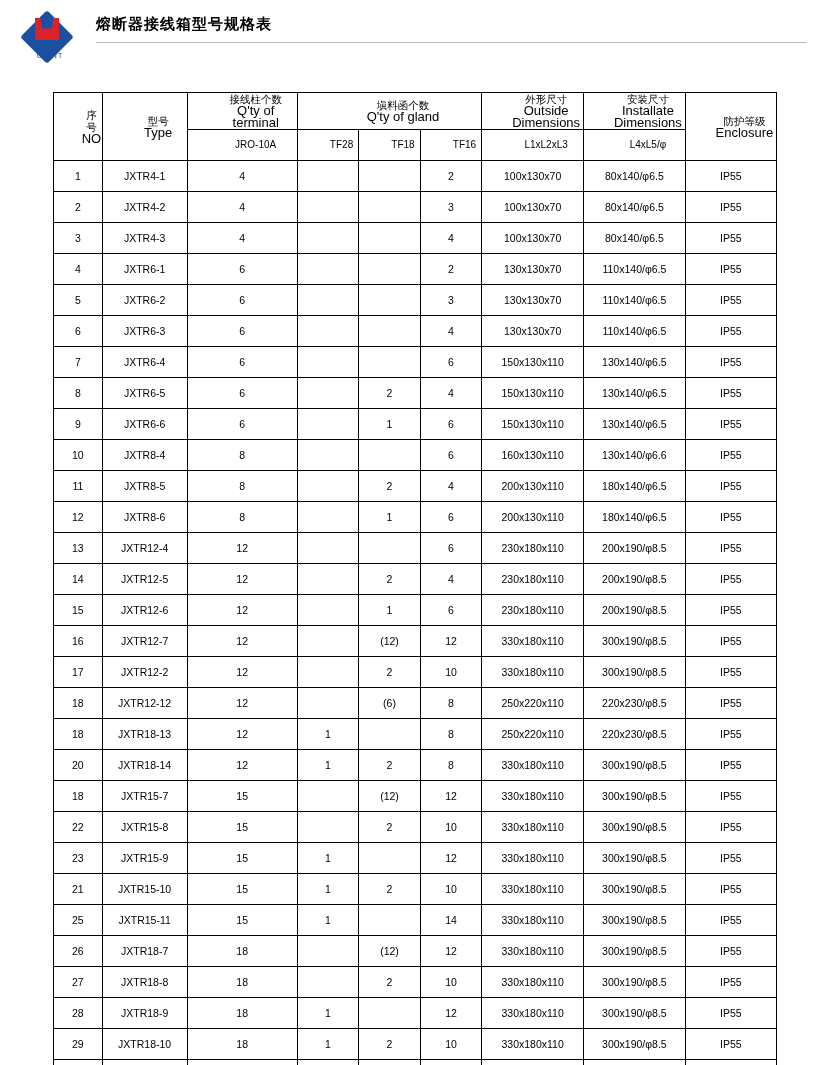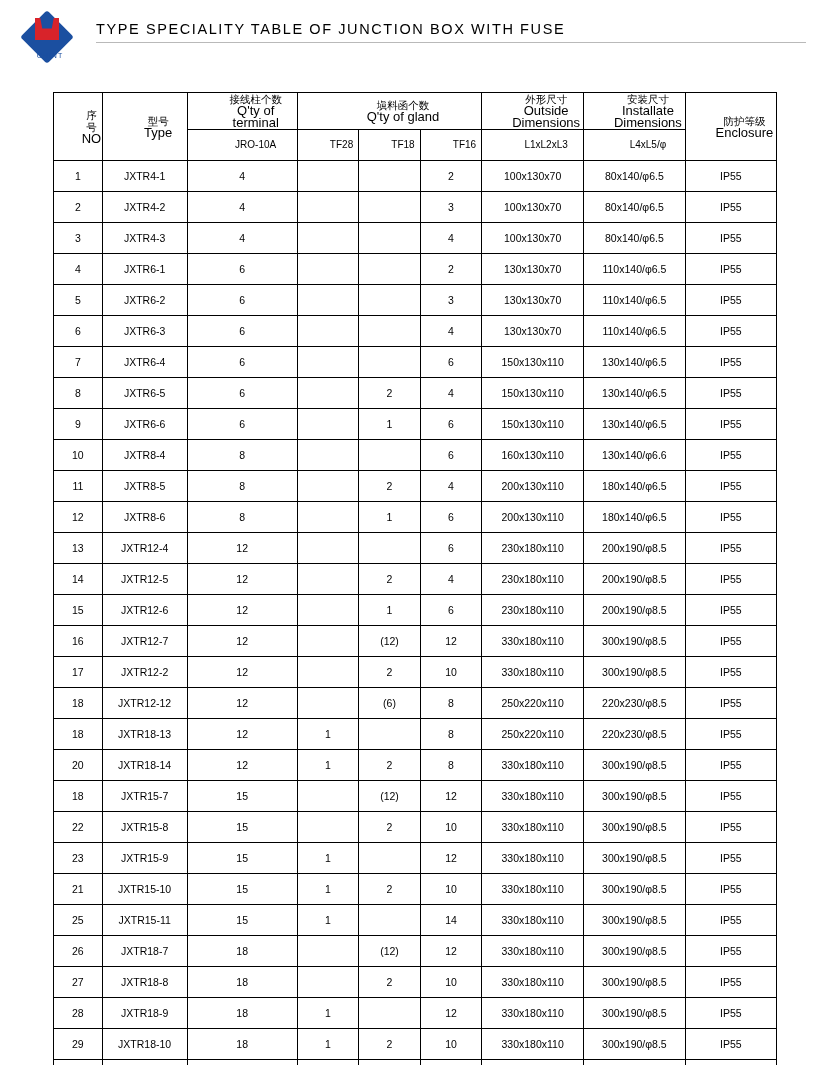--- a/index.html
+++ b/index.html
@@ -128,22 +128,22 @@
 </style>
 </head>
 <body>
 
 <div class="header">
   <div class="logo">
     <div class="logo-diamond"></div>
     <div class="logo-fork"></div>
     <div class="logo-text">CHINT</div>
   </div>
+  <div class="title-cn">熔断器接线箱型号规格表</div>
   <div class="header-rule"></div>
-  <div class="title-en">TYPE SPECIALITY TABLE OF JUNCTION BOX WITH FUSE</div>
 </div>
 
 <div class="table-wrap">
   <table class="spec">
     <colgroup>
       <col class="c-no">
         <col class="c-type">
         <col class="c-term">
         <col class="c-blank">
       <col class="c-tf28">

